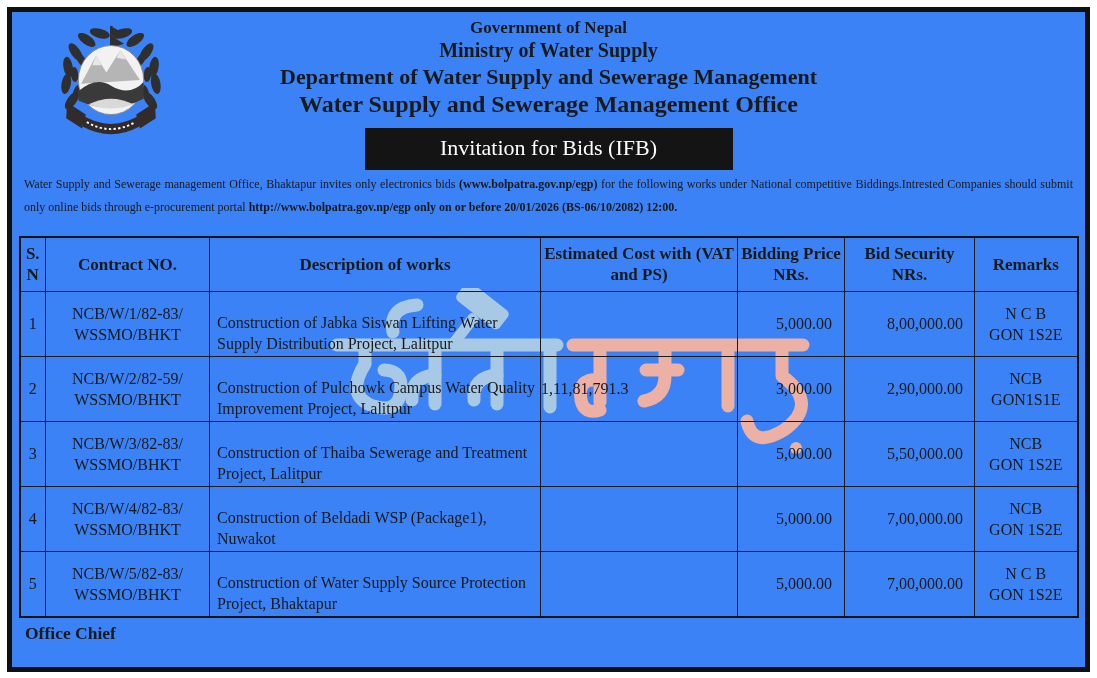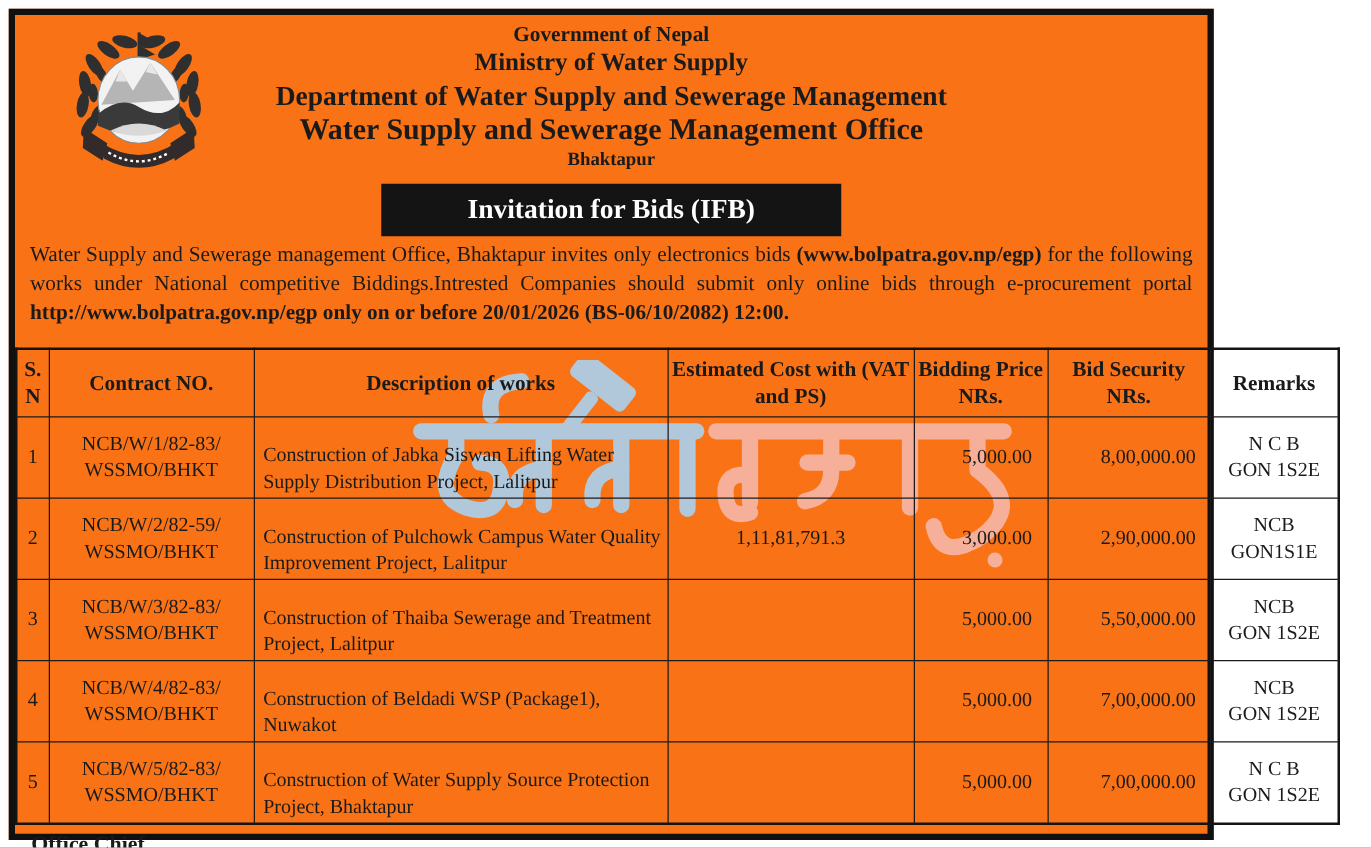--- a/index.html
+++ b/index.html
@@ -7,23 +7,23 @@
   body {
     position:relative;
     background:#ffffff;
     font-family:"Liberation Serif","DejaVu Serif",serif;
     color:#1a1a1a;
     overflow:hidden;
   }
   .frame {
     position:absolute;
     left:7px; top:7px;
-    width:964px; height:665px;
+    width:1083px; height:665px;
     border:5px solid #101010;
-    background:#f97316;
+    background:#3b82f6;
   }
   
   .watermark {
     position:absolute;
     left:313px; top:276px;
     width:500px; height:185px;
     opacity:0.95;
     pointer-events:none;
   }
   
@@ -36,28 +36,28 @@
   .header-block { text-align:center; padding-top:5px; position:relative; }
   .h-gov   { font-size:17px;  font-weight:bold; line-height:21px; }
   .h-min   { font-size:20px;  font-weight:bold; line-height:25px; }
   .h-dep   { font-size:22px;  font-weight:bold; line-height:27px; }
   .h-off   { font-size:24px;  font-weight:bold; line-height:29px; }
   .h-loc   { font-size:15px;  font-weight:bold; line-height:19px; }
   
   .ifb-box {
     width:368px; margin:9px auto 0;
     background:#141414; color:#ffffff;
-    text-align:center; font-weight:bold; font-size:22px;
+    text-align:center; font-weight:normal; font-size:22px;
     padding:7px 0 9px;
   }
   
   .pub-line { text-align:center; font-weight:bold; font-size:17.5px; margin-top:6px; }
   .intro {
     margin:3px 12px 17px 12px;
-    font-size:17px; line-height:23px;
+    font-size:12px; line-height:23px;
     text-align:justify;
   }
   
   table.bid-table {
     width:1058px;
     margin:4px auto 0;
     border-collapse:collapse;
     table-layout:fixed;
     font-size:16px;
     position:relative;
@@ -67,21 +67,21 @@
     border:1.6px solid #1b1b1b;
     vertical-align:middle;
     background:transparent;
   }
   table.bid-table { border:2.5px solid #141414; }
   th { font-size:17px; font-weight:bold; text-align:center; line-height:21px; height:54px; padding:2px; }
   td { height:57px; line-height:21px; }
   .c-sn   { text-align:center; }
   .c-con  { text-align:center; }
   .c-desc { text-align:left; padding:20px 4px 2px 7px; }
-  .c-est  { text-align:center; }
+  .c-est  { }
   .c-bid  { text-align:right; padding-right:12px; }
   .c-sec  { text-align:right; padding-right:11px; }
   .c-rem  { text-align:center; }
   
   .footer-row {
     display:flex; justify-content:space-between; align-items:center;
     padding:5px 13px 6px 13px;
     font-weight:bold; font-size:17.5px;
   }
   .footer-note .bullet { margin-right:12px; font-size:16px; }
@@ -161,21 +161,20 @@
     <path d="M107 84 L87 97 L91 112 L108 101 Z" fill="#332b2b"></path>
     <path d="M27 96 Q60 118 93 96 L90 110 Q60 126 30 110 Z" fill="#332b2b"></path>
     <path d="M34 105 Q60 120 86 105" fill="none" stroke="#ffffff" stroke-width="2" stroke-dasharray="2.5,2.5"></path>
   </svg>
 
   <div class="header-block">
     <div class="h-gov">Government of Nepal</div>
     <div class="h-min">Ministry of Water Supply</div>
     <div class="h-dep">Department of Water Supply and Sewerage Management</div>
     <div class="h-off">Water Supply and Sewerage Management Office</div>
-    <div class="h-loc">Bhaktapur</div>
   </div>
 
   <div class="ifb-box">
     <span>Invitation for Bids (IFB)</span>
   </div>
 
 
   <p class="intro"><span>Water Supply and Sewerage management Office, Bhaktapur invites only electronics bids </span><span style="font-weight: bold;">(www.bolpatra.gov.np/egp)</span><span> for the following works under National competitive Biddings.Intrested Companies should submit only online bids through e-procurement portal </span><span style="font-weight: bold;">http://www.bolpatra.gov.np/egp only on or before 20/01/2026 (BS-06/10/2082) 12:00.</span></p>
 
   <table class="bid-table">

